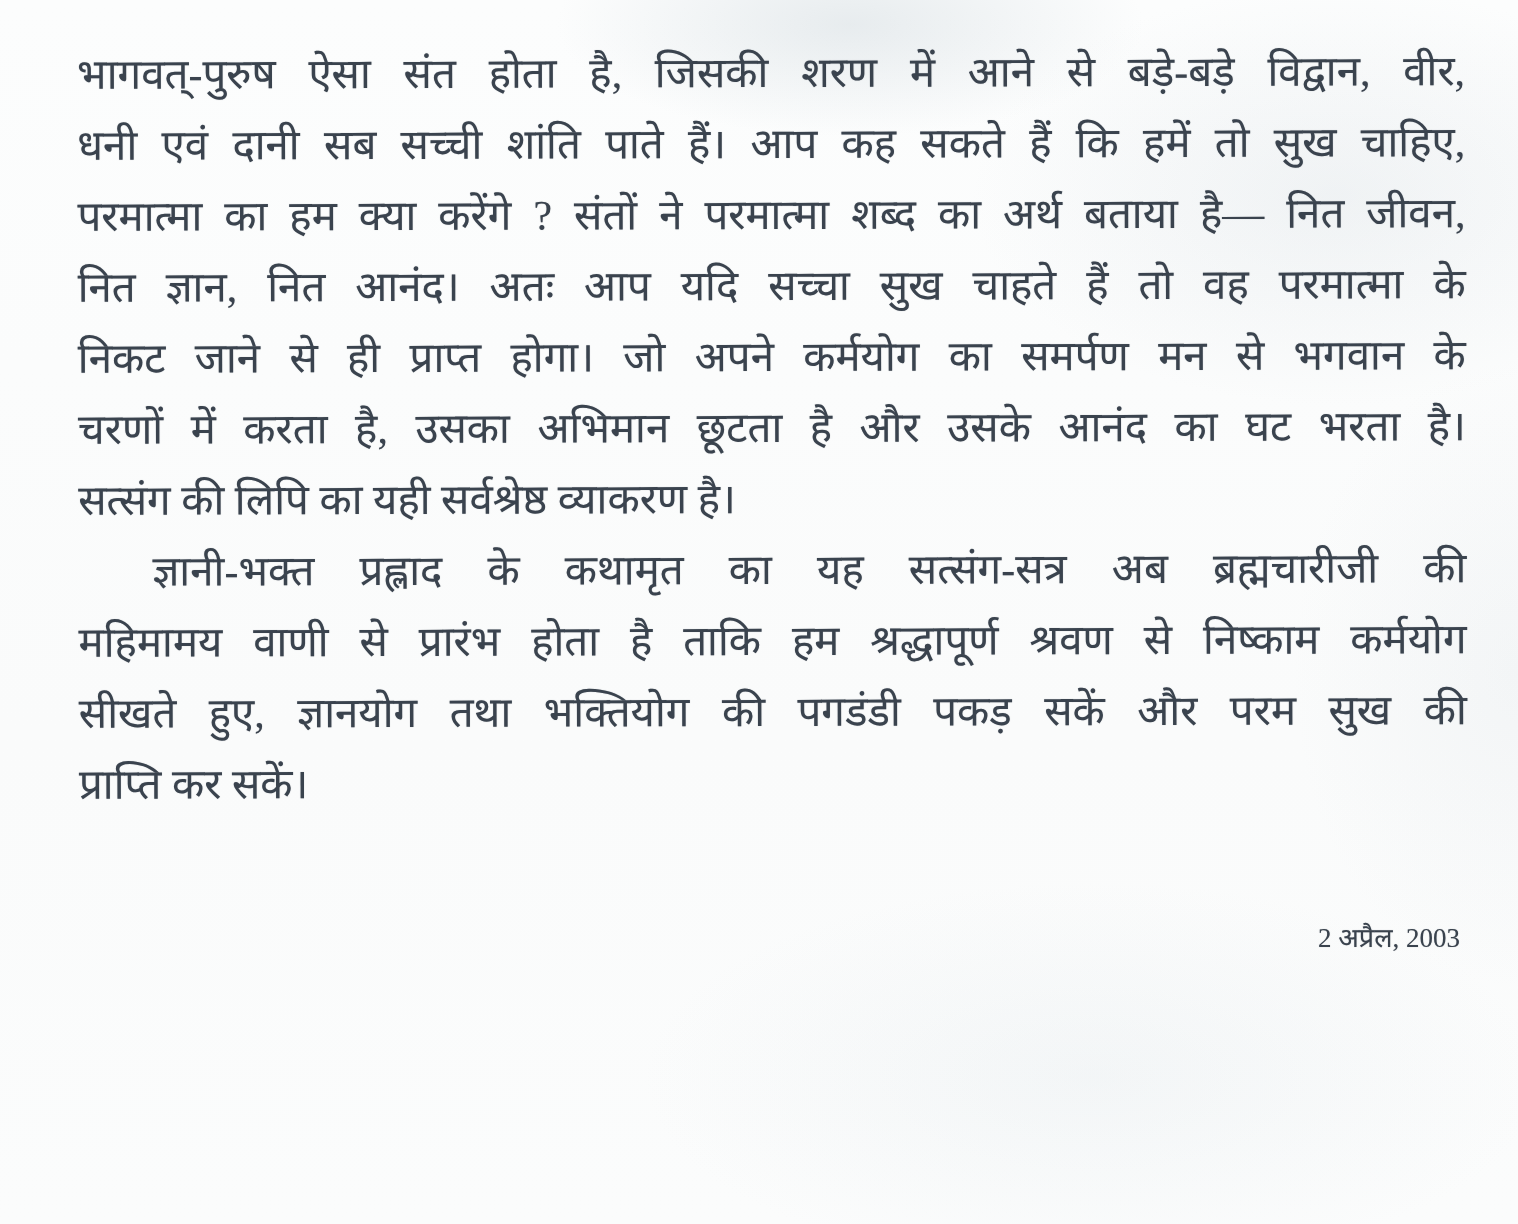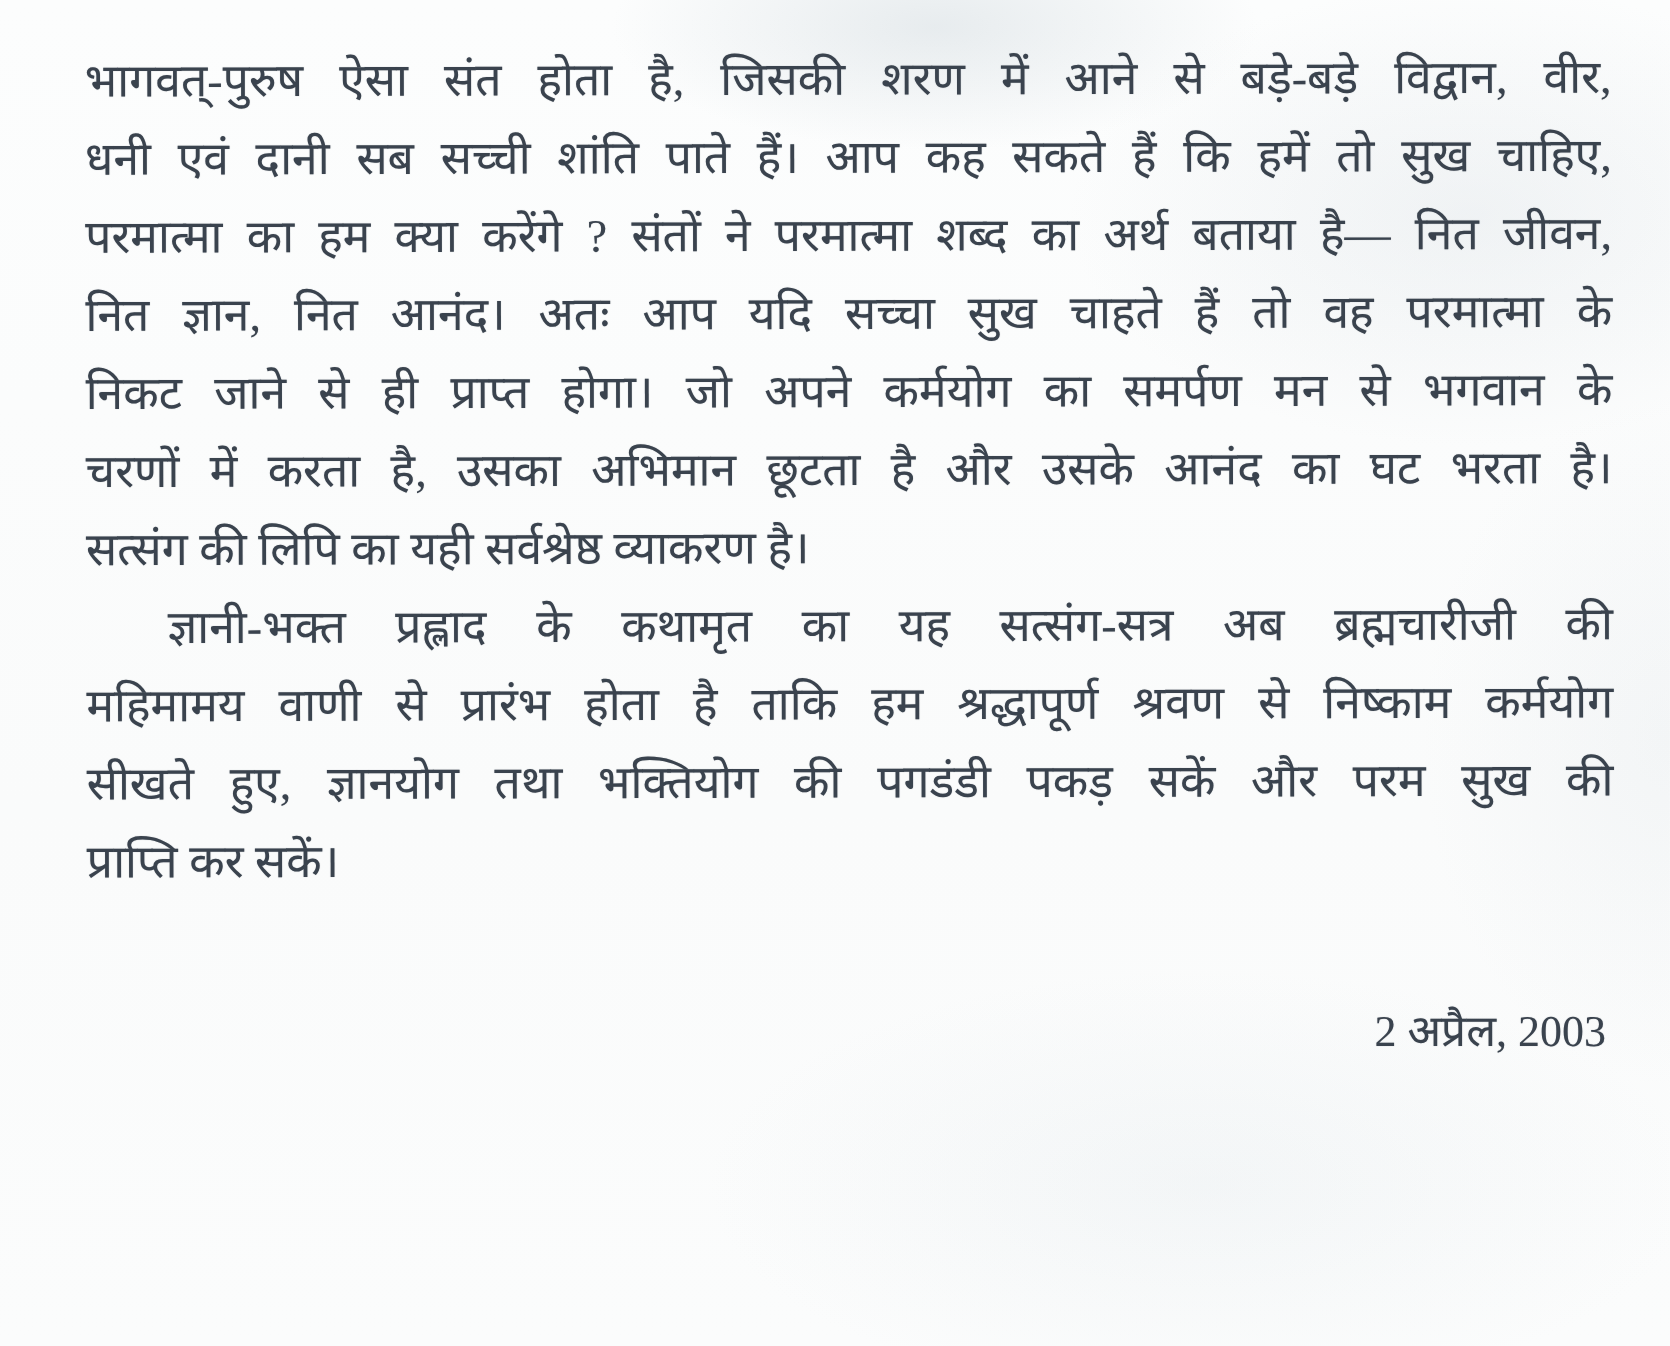--- a/index.html
+++ b/index.html
@@ -49,21 +49,21 @@
     text-align-last: left;
   }
   .line.indent {
     padding-left: 74px;
   }
   .dateline {
     position: absolute;
     right: 58px;
     top: 908px;
     color: #3a434e;
-    font-size: 40px;
+    font-size: 27px;
     line-height: 60px;
     text-align: right;
     text-shadow: 0 0 1px rgba(58,67,78,0.35);
   }
 </style>
 </head>
 <body>
 
 <div class="page">
 

